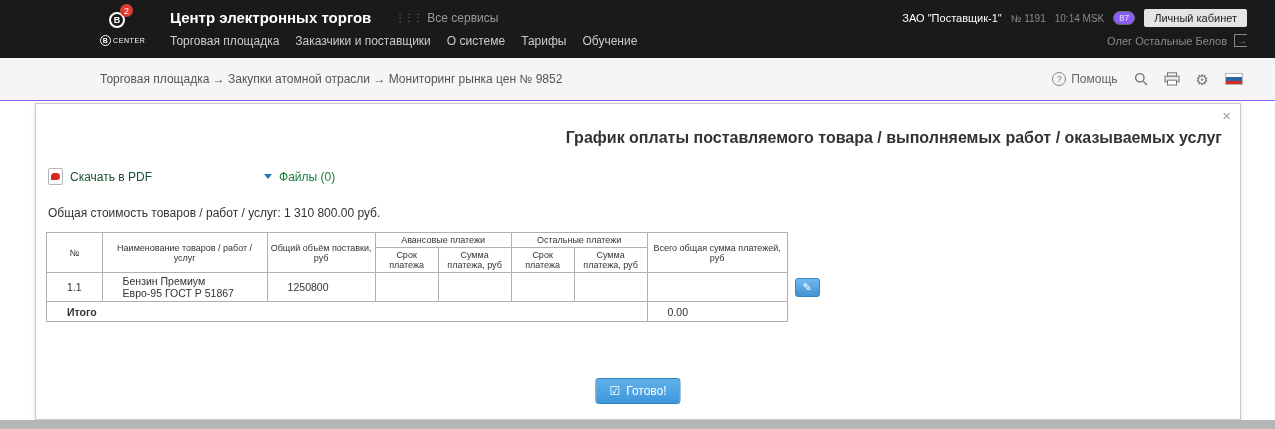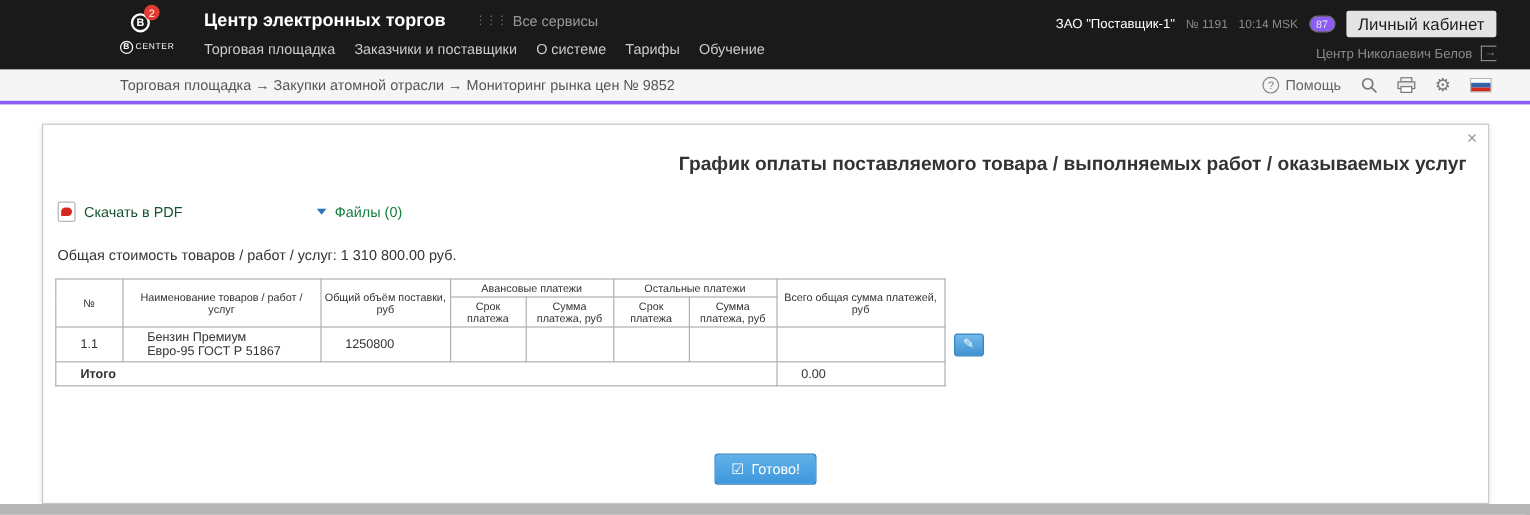--- a/index.html
+++ b/index.html
@@ -39,33 +39,33 @@
   .nav-link { color: #cbcbcb; font-size: 12px; cursor: pointer; white-space: nowrap; }
   .header-right { flex: none; text-align: right; }
   .hr-row1 { display: flex; align-items: center; gap: 9px; justify-content: flex-end; }
   .org-name { color: #fff; font-size: 11px; }
   .org-number, .clock-time { color: #8a8a8a; font-size: 10px; }
   .notif-badge {
     background: #8b5cf6; border: 1px solid #6b6b6b; border-radius: 8px; color: #e8e8e8;
     font-size: 9px; padding: 1px 5px; cursor: pointer;
   }
   .cabinet-btn {
-    background: #e4e4e4; color: #1d1d1d; font-size: 14px; padding: 3px 10px; border-radius: 2px;
+    background: #e4e4e4; color: #1d1d1d; font-size: 11px; padding: 3px 10px; border-radius: 2px;
     border: none; cursor: pointer; font-family: inherit;
   }
   .hr-row2 { margin-top: 7px; color: #8a8a8a; font-size: 11px; display: flex; justify-content: flex-end; align-items: center; gap: 7px; }
   .exit-icon {
     display: inline-block; color: #8a8a8a; font-size: 10px; line-height: 11px;
     border: 1px solid #8a8a8a; border-right: none; padding: 0 0 0 2px; cursor: pointer;
   }
 
   
   .crumb-bar {
-    position: absolute; top: 58px; left: 0; width: 100%; height: 29px; background: #f5f5f5;
-    border-bottom: 3px solid #8b5cf6; display: flex; align-items: center; padding: 0 32px 0 100px;
+    position: absolute; top: 58px; left: 0; width: 100%; height: 43px; background: #f5f5f5;
+    border-bottom: 1px solid #8b5cf6; display: flex; align-items: center; padding: 0 32px 0 100px;
   }
   .breadcrumb { color: #555; font-size: 12px; cursor: pointer; }
   .crumb-icons { margin-left: auto; display: flex; align-items: center; gap: 16px; }
   .help-item { display: flex; align-items: center; gap: 5px; font-size: 12px; color: #666; cursor: pointer; }
   .help-circle {
     width: 14px; height: 14px; border: 1px solid #858585; border-radius: 50%; font-size: 9px;
     color: #777; display: flex; align-items: center; justify-content: center;
   }
   .icon-btn { display: flex; align-items: center; justify-content: center; cursor: pointer; color: #777; }
   .gear-glyph { font-size: 15px; color: #7a7a7a; line-height: 1; }
@@ -149,21 +149,21 @@
   </div>
   <div class="header-right">
     <div class="hr-row1">
       <span class="org-name">ЗАО "Поставщик-1"</span>
       <span class="org-number">№ 1191</span>
       <span class="clock-time">10:14 MSK</span>
       <span class="notif-badge">87</span>
       <button class="cabinet-btn">Личный кабинет</button>
     </div>
     <div class="hr-row2">
-      <span>Центр Николаевич Белов</span>
+      <span>Олег Остальные Белов</span>
       <span class="exit-icon">→</span>
     </div>
   </div>
 </div>
 
 <div class="crumb-bar">
   <span class="breadcrumb">Торговая площадка → Закупки атомной отрасли → Мониторинг рынка цен № 9852</span>
   <div class="crumb-icons">
     <span class="help-item">
       <span class="help-circle">?</span>

